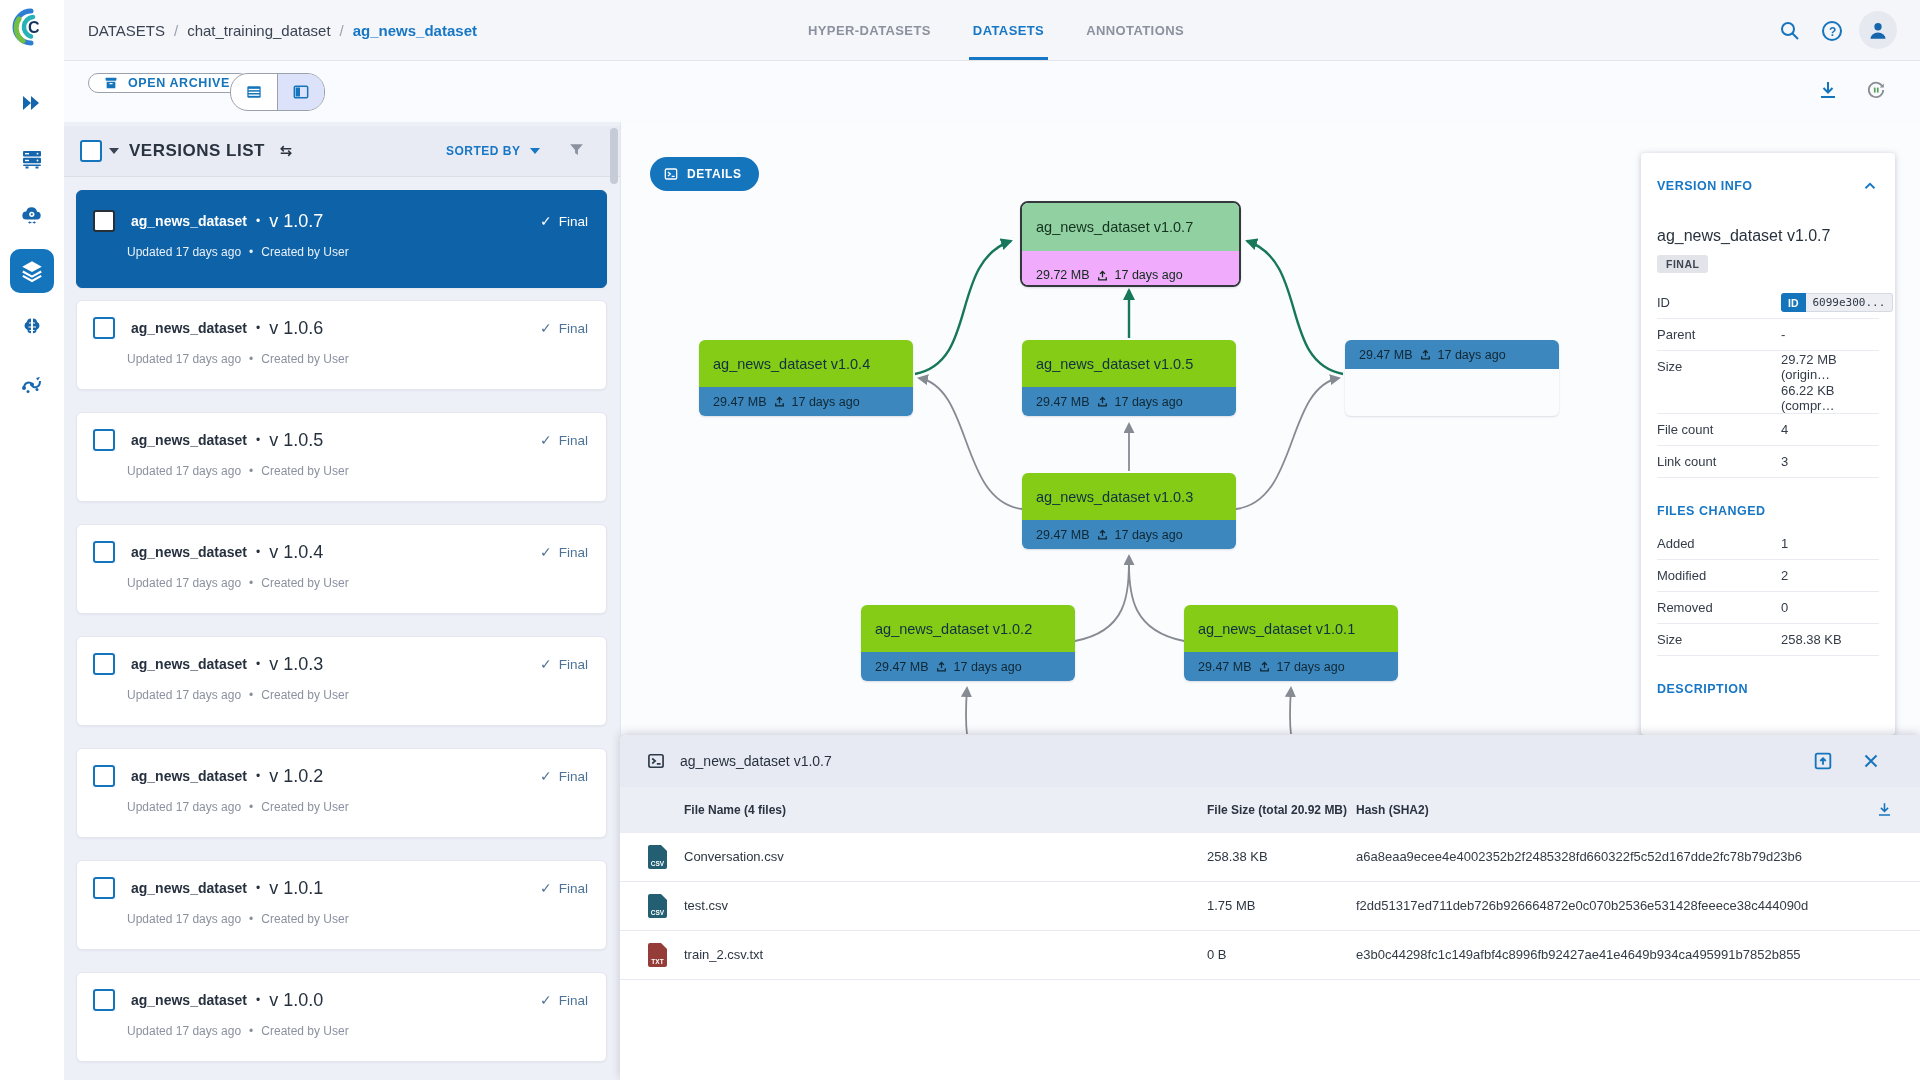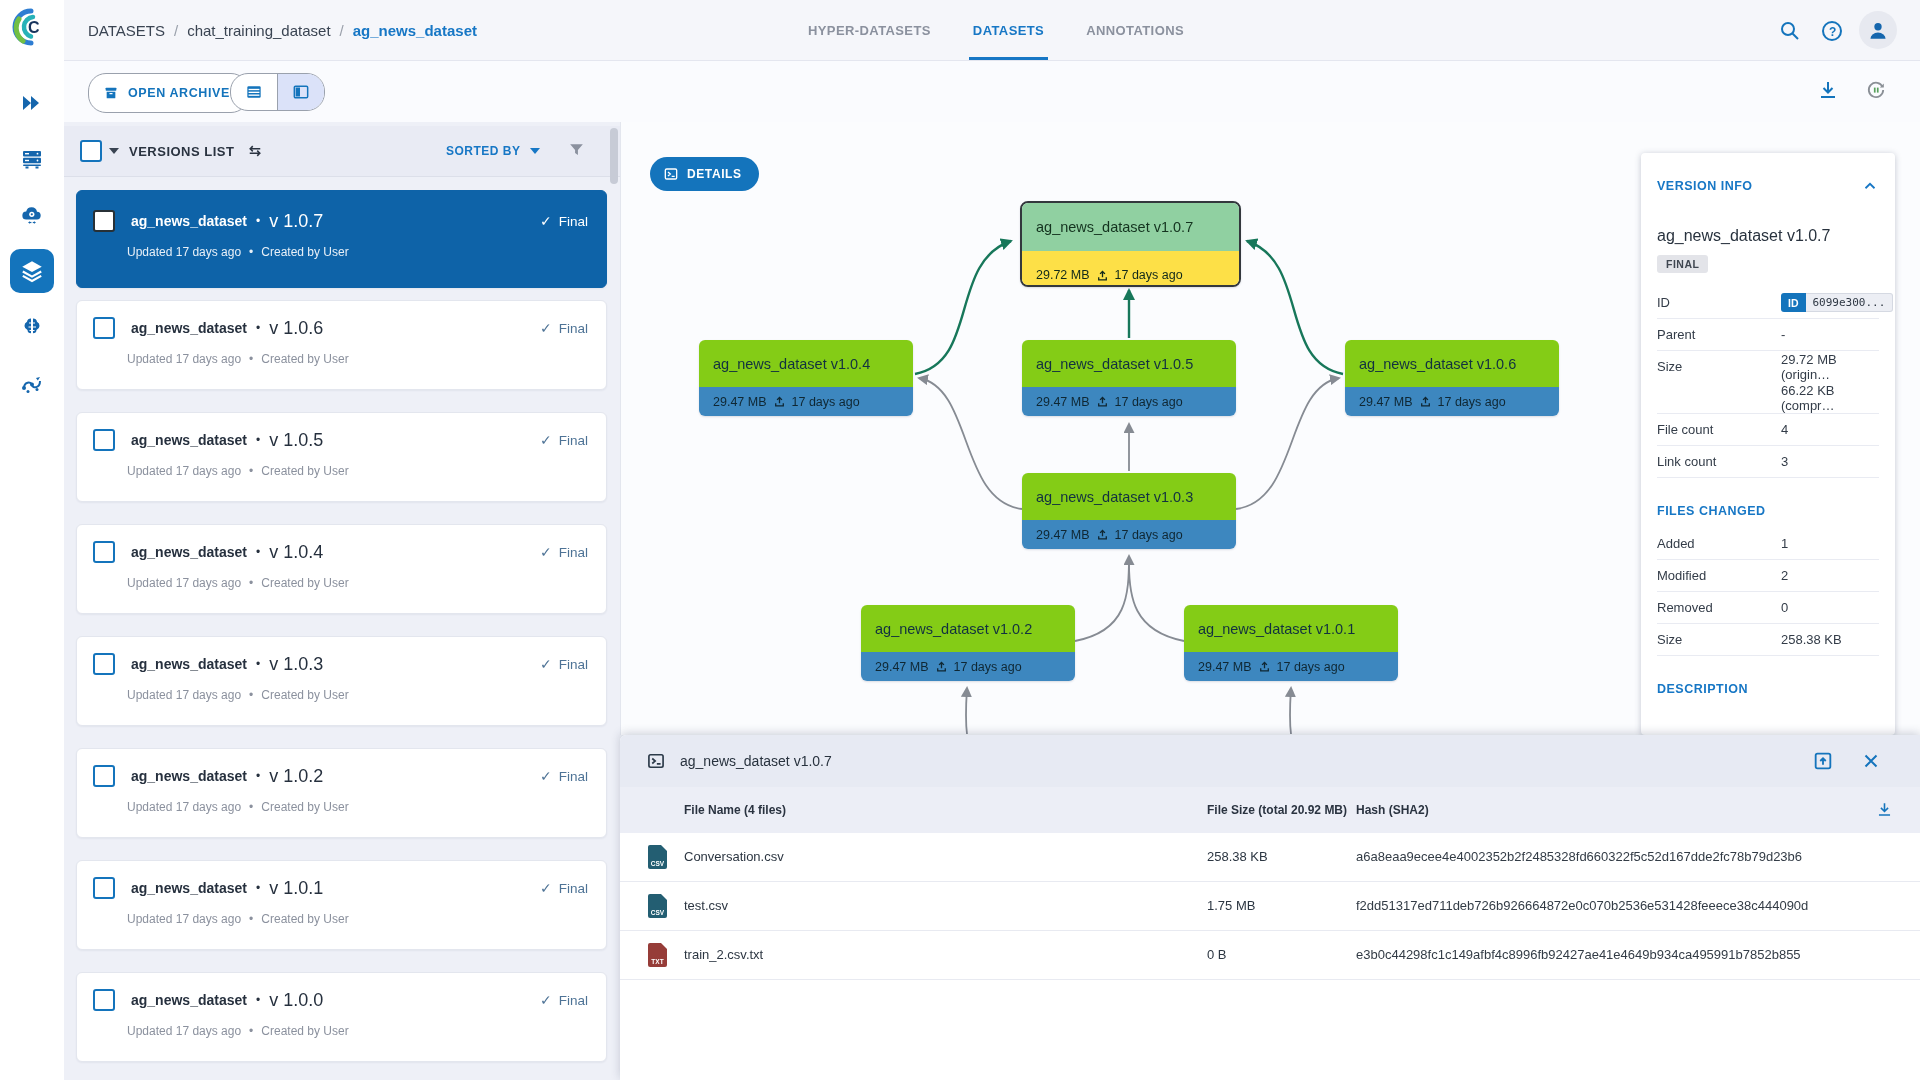--- a/index.html
+++ b/index.html
@@ -16,32 +16,32 @@
   .crumb-sep{color:#9aa0ab;font-weight:400}
   .crumb-last{color:#1777c5;font-weight:bold}
   .tabs{position:absolute;left:744px;top:0;height:60px;display:flex;align-items:center;gap:42px}
   .tab{position:relative;height:60px;display:flex;align-items:center;font-size:13px;font-weight:bold;letter-spacing:.4px;color:#8b919e;cursor:pointer}
   .tab.active{color:#1777c5}
   .tab.active::after{content:"";position:absolute;left:-4px;right:-4px;bottom:0;height:3px;background:#1777c5}
   .top-ic{position:absolute;top:19px;width:24px;height:24px;cursor:pointer}
   .avatar{position:absolute;left:1795px;top:11px;width:38px;height:38px;border-radius:50%;background:#e7e9f0;display:flex;align-items:center;justify-content:center;cursor:pointer}
   
   .toolbar{position:fixed;left:64px;top:60px;width:1856px;height:62px;background:#fafbfe;z-index:14}
-  .btn-archive{position:absolute;left:24px;top:13px;height:40px;border:1px solid #9aa1ad;border-radius:18px;background:#fff;display:flex;align-items:center;gap:9px;padding:0 18px 0 14px;color:#1474bc;font-size:12.5px;font-weight:bold;letter-spacing:.6px;cursor:pointer}
+  .btn-archive{position:absolute;left:24px;top:13px;height:20px;border:1px solid #9aa1ad;border-radius:18px;background:#fff;display:flex;align-items:center;gap:9px;padding:0 18px 0 14px;color:#1474bc;font-size:12.5px;font-weight:bold;letter-spacing:.6px;cursor:pointer}
   .view-toggle{position:absolute;left:166px;top:13px;height:36px;border:1px solid #9aa1ad;border-radius:18px;background:#fff;display:flex;overflow:hidden}
   .vt-seg{width:46px;height:36px;display:flex;align-items:center;justify-content:center;cursor:pointer}
   .vt-seg+.vt-seg{border-left:1px solid #9aa1ad}
   .vt-seg.active{background:#dbe2f9}
   .tb-ic{position:absolute;top:18px;width:24px;height:24px;cursor:pointer}
   
   .content{position:fixed;left:64px;top:122px;width:1856px;height:958px;background:#eef0f7}
   
   .vlist{position:absolute;left:0;top:0;width:556px;height:958px}
   .vl-head{position:absolute;left:0;top:4px;width:556px;height:50px;background:#e9ebf4;border-bottom:1px solid #dcdfe9;display:flex;align-items:center}
-  .vl-title{font-size:13px;font-weight:bold;letter-spacing:.5px;color:#2a3340;margin-left:10px}
+  .vl-title{font-size:17px;font-weight:bold;letter-spacing:.5px;color:#2a3340;margin-left:10px}
   .cbox{width:18px;height:18px;border:2px solid #1474bc;border-radius:3px;background:#fff;cursor:pointer;flex:none}
   .caret{width:0;height:0;border-left:5px solid transparent;border-right:5px solid transparent;border-top:6px solid #3a4452;margin-left:7px;cursor:pointer}
   .sorted-by{position:absolute;left:382px;display:flex;align-items:center;gap:9px;color:#1777c5;font-size:12px;font-weight:bold;letter-spacing:.5px;cursor:pointer}
   .sorted-by .caret{border-top-color:#1777c5;margin-left:0}
   .funnel{position:absolute;left:503px;top:15px;cursor:pointer}
   .scroll-thumb{position:absolute;left:546px;top:6px;width:8px;height:56px;border-radius:4px;background:#c7cbd6}
   .card{position:absolute;left:12px;width:529px;height:88px;background:#fff;border:1px solid #e3e6ee;border-radius:6px;box-shadow:0 1px 2px rgba(40,50,80,.06);cursor:pointer}
   .card.sel{height:96px;background:#0e63a8;border-color:#0e63a8}
   .card .r1{display:flex;align-items:center;margin:16px 18px 0 16px}
   .card.sel .r1{margin-top:19px}
@@ -60,21 +60,21 @@
   .graph{position:absolute;left:556px;top:0;width:1300px;height:613px;background:#fbfcfe;border-left:1px solid #e3e6ee}
   .btn-details{position:absolute;left:29px;top:35px;height:34px;border-radius:17px;background:#1474bc;color:#fff;display:flex;align-items:center;gap:8px;padding:0 17px 0 13px;font-size:12px;font-weight:bold;letter-spacing:.6px;cursor:pointer;z-index:4}
   .edges{position:absolute;left:0;top:0}
   .node{position:absolute;width:214px;height:76px;border-radius:6px;overflow:hidden;cursor:pointer;box-shadow:0 1px 2px rgba(40,50,80,.15);z-index:3}
   .node .nt{height:47px;display:flex;align-items:center;padding-left:14px;font-size:14.5px;color:#123140}
   .node .nm{height:29px;display:flex;align-items:center;gap:6px;padding-left:14px;font-size:12.5px;color:#0f2733}
   .node.blue .nt{background:#84cc16}
   .node.blue .nm{background:#3d87bf}
   .node.green{width:217px;height:82px;border:2px solid #33383d;border-radius:8px}
   .node.green .nt{background:#90d0a1;color:#14331f;height:48px}
-  .node.green .nm{background:#fde047;color:#11291a;height:48px}
+  .node.green .nm{background:#f0abfc;color:#11291a;height:48px}
   .up-ic{width:13px;height:13px}
   
   .vi{position:absolute;left:1577px;top:31px;width:254px;height:582px;background:#fff;border-radius:4px;box-shadow:0 1px 6px rgba(50,60,90,.28);z-index:2;padding:0 16px;box-sizing:border-box;overflow:hidden}
   .vi-head{display:flex;align-items:center;justify-content:space-between;padding:24px 0 8px}
   .vi-h{font-size:12.5px;font-weight:bold;letter-spacing:.5px;color:#1777c5}
   .vi-name{font-size:16px;color:#28323e;margin-top:24px}
   .badge{display:inline-block;margin-top:10px;background:#e3e4e9;color:#3f4650;font-size:10.5px;font-weight:bold;letter-spacing:.5px;padding:3px 9px;border-radius:3px}
   .vi-rows{margin-top:14px}
   .vi-row{display:flex;align-items:center;min-height:31px;border-bottom:1px solid #e9ebf2;font-size:13px;color:#333c48}
   .vi-row.nb{border-bottom:none}
@@ -475,21 +475,20 @@
           <span class="up-ic">
             <svg viewBox="0 0 24 24" fill="none" stroke="#0f2733" stroke-width="2.4">
               <path d="M12 15V5M7.5 9L12 4.5 16.5 9"></path>
               <path d="M5 15v5h14v-5"></path>
             </svg>
           </span>
           <span>17 days ago</span>
         </div>
     </div>
     <div class="node blue" style="left:724px;top:218px">
-      <div class="nt">ag_news_dataset v1.0.6</div>
       <div class="nm">
           <span>29.47 MB</span>
           <span class="up-ic">
             <svg viewBox="0 0 24 24" fill="none" stroke="#0f2733" stroke-width="2.4">
               <path d="M12 15V5M7.5 9L12 4.5 16.5 9"></path>
               <path d="M5 15v5h14v-5"></path>
             </svg>
           </span>
           <span>17 days ago</span>
         </div>

